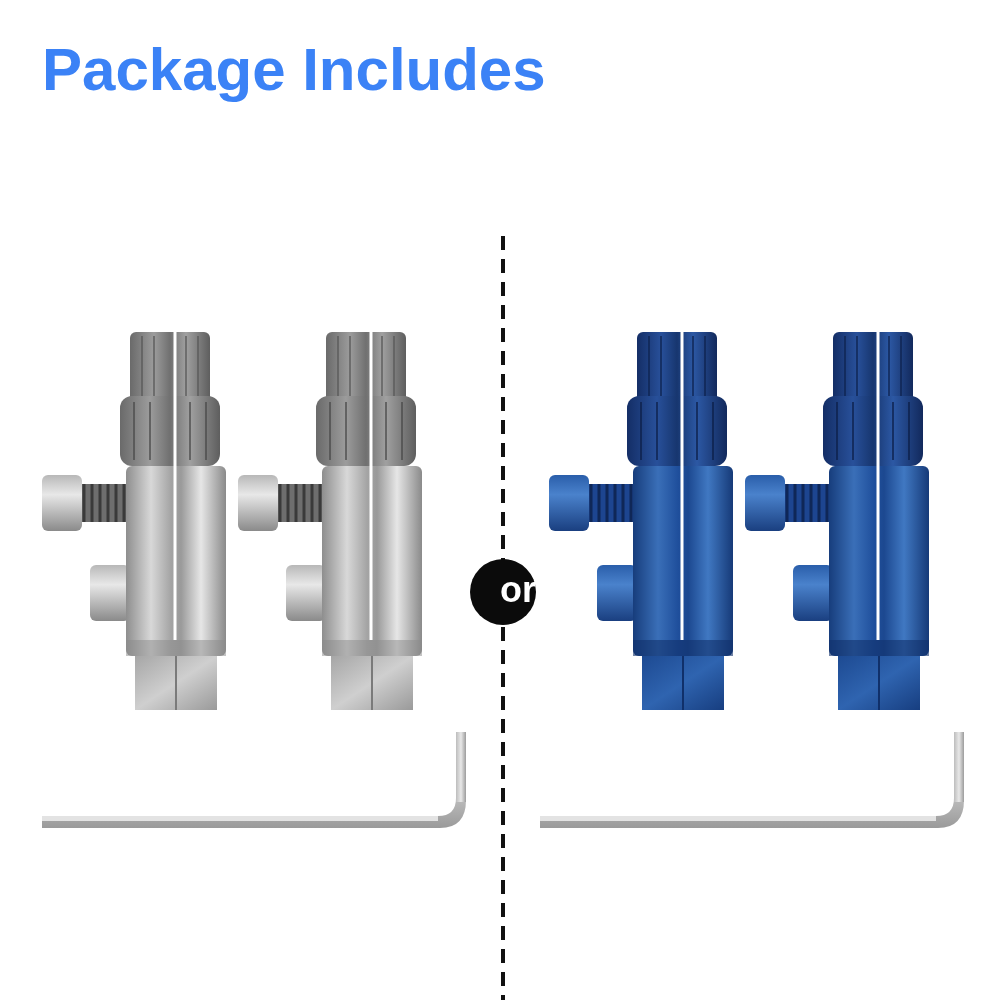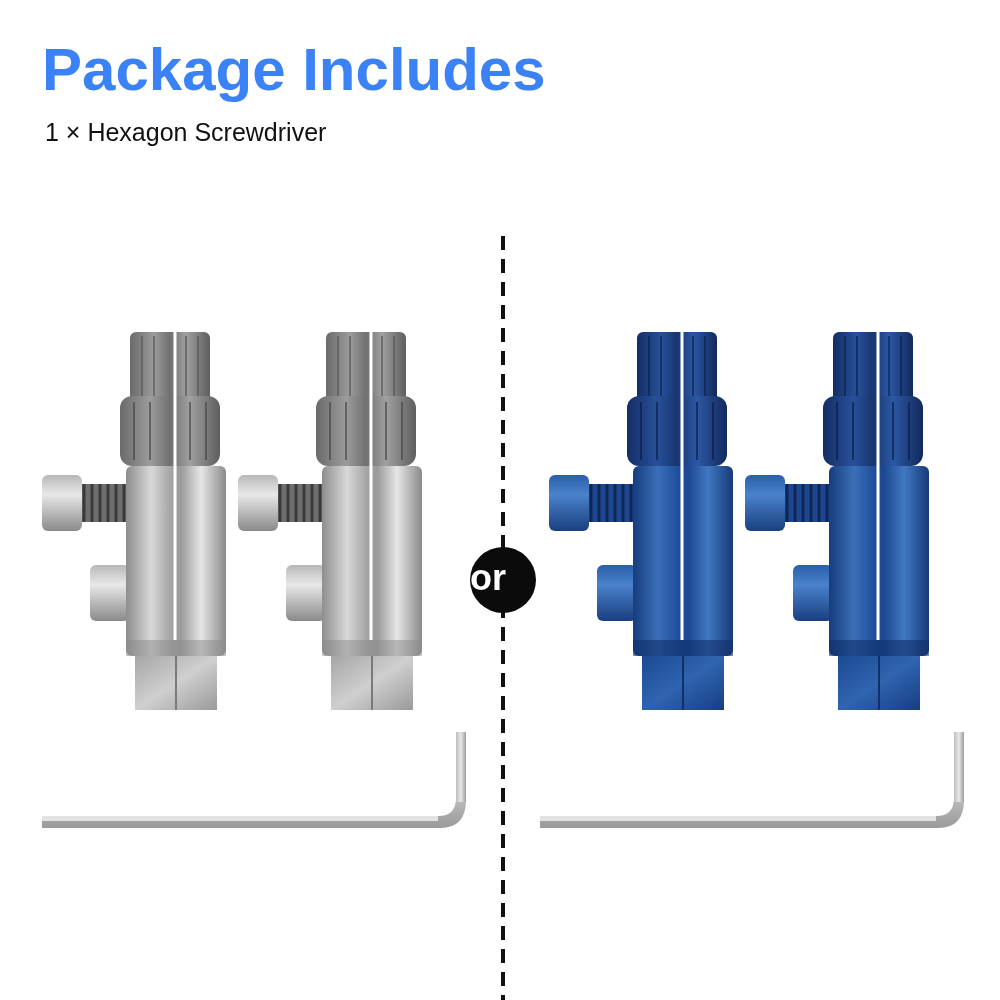--- a/index.html
+++ b/index.html
@@ -2,30 +2,29 @@
 <html><head>
 <meta charset="utf-8">
 <style>
   html, body { margin: 0; padding: 0; background: #ffffff; }
   body { width: 1000px; height: 1000px; position: relative; overflow: hidden; font-family: "Liberation Sans", sans-serif; }
   .title { position: absolute; left: 42px; top: 40px; font-size: 60px; font-weight: bold; color: #3b82f6; letter-spacing: 0px; line-height: 1; }
   .items { position: absolute; left: 45px; top: 118px; font-size: 25px; color: #111; line-height: 29px; }
   .items div { white-space: nowrap; }
   .divider { position: absolute; left: 501px; top: 236px; width: 4px; height: 764px;
     background: repeating-linear-gradient(to bottom, #111 0 14px, transparent 14px 23px); }
-  .or-badge { position: absolute; left: 470px; top: 547px; width: 66px; height: 66px; border-radius: 50%; background: #0b0b0b;
-    color: #fff; font-weight: bold; font-size: 36px; display: flex; align-items: center; justify-content: flex-start; line-height: 1; padding-bottom: 4px; box-sizing: border-box; }
+  .or-badge { position: absolute; left: 470px; top: 559px; width: 66px; height: 66px; border-radius: 50%; background: #0b0b0b;
+    color: #fff; font-weight: bold; font-size: 36px; display: flex; align-items: center; justify-content: flex-end; line-height: 1; padding-bottom: 4px; box-sizing: border-box; }
   .tool { position: absolute; }
 </style>
 </head>
 <body>
 
 <div class="title">Package Includes</div>
 <div class="items">
-  <div>1 × Hexagon Screwdriver</div>
 </div>
 
 <div class="divider"></div>
 <div class="or-badge">
     <span>or</span>
   </div>
 
 <svg width="0" height="0" style="position:absolute">
   <defs>
 

